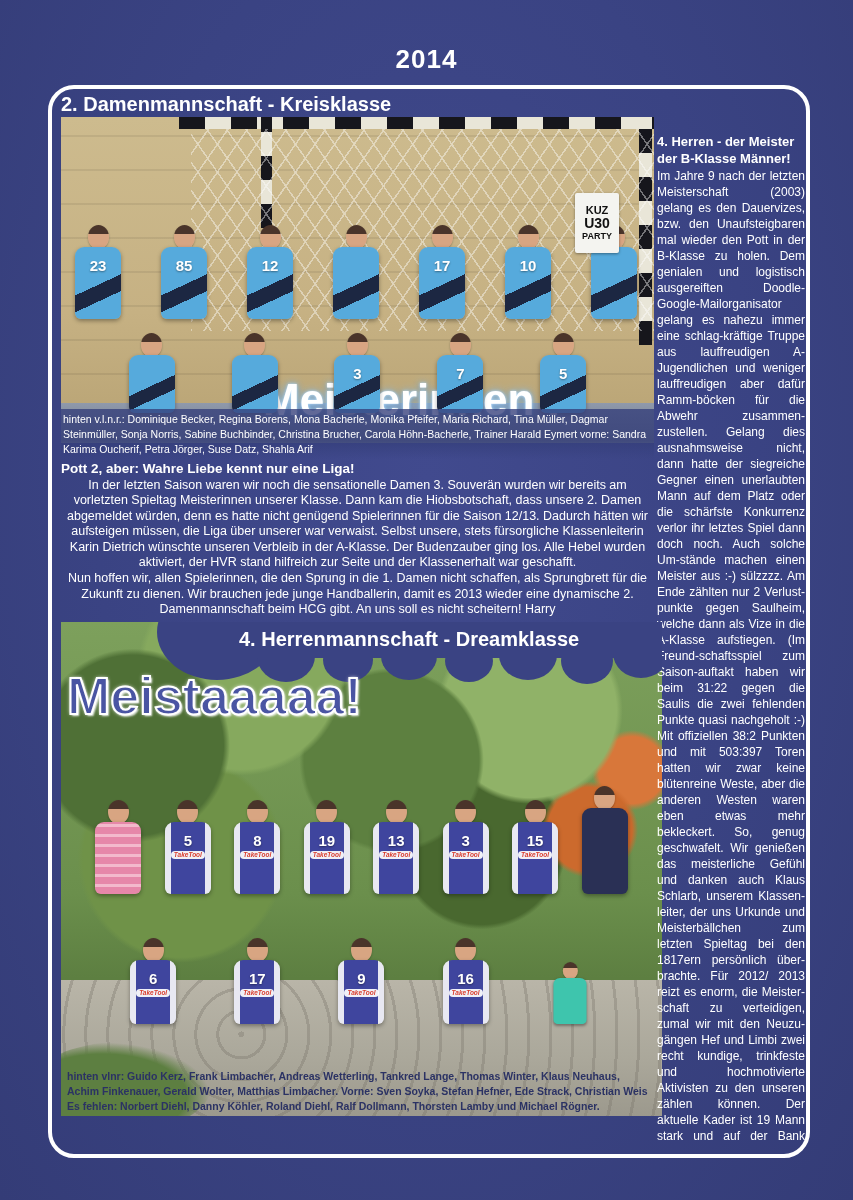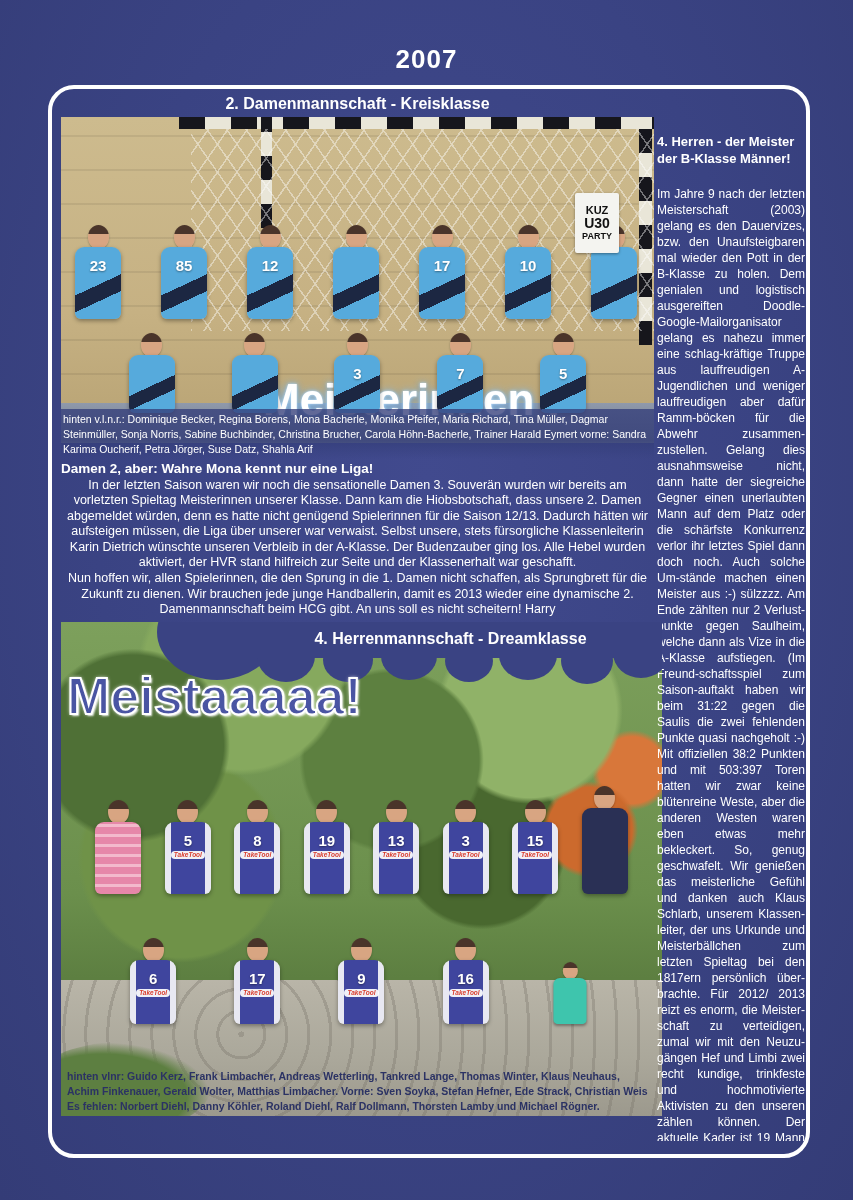--- a/index.html
+++ b/index.html
@@ -4,21 +4,21 @@
 <style>
   html,body{margin:0;padding:0;}
   .page{position:relative;width:853px;height:1200px;overflow:hidden;
     background:radial-gradient(ellipse at 50% 40%, #414a8e 0%, #3a4383 55%, #343c77 100%);
     font-family:"Liberation Sans", sans-serif;color:#fff;}
   .year-title{position:absolute;top:44px;left:0;width:100%;text-align:center;
     font-size:26px;font-weight:bold;letter-spacing:1px;}
   .outer-box{position:absolute;left:48px;top:85px;width:754px;height:1065px;
     border:4px solid #ffffff;border-radius:26px;}
   .main-col{position:absolute;left:9px;top:2px;width:593px;}
-  .section-header{height:26px;line-height:26px;text-align:center;font-size:16px;font-weight:bold;}
+  .section-header{height:26px;line-height:26px;font-size:20px;font-weight:bold;}
 
   
   .photo1{position:relative;width:593px;height:326px;overflow:hidden;background:
     repeating-linear-gradient(0deg, rgba(0,0,0,0.07) 0 2px, transparent 2px 34px),
     linear-gradient(180deg,#cdbb8e 0%, #c6b183 60%, #b7a273 100%);}
   .photo1 .floor{position:absolute;left:0;bottom:0;width:100%;height:40px;
     background:linear-gradient(180deg,#8f99ab,#6d7689);}
   .goal-bar{position:absolute;top:0;left:118px;right:0;height:12px;
     background:repeating-linear-gradient(90deg,#16161c 0 26px,#e9e6d8 26px 52px);}
   .goal-post-r{position:absolute;top:0;right:2px;width:13px;height:70%;
@@ -102,28 +102,28 @@
   
   .caption1{position:relative;margin-top:-34px;padding:3px 2px 2px 2px;z-index:4;
     background:linear-gradient(180deg, rgba(52,62,122,.78) 0 64%, rgba(52,62,122,0));
     font-size:10.5px;line-height:15px;}
   .subheading{margin-top:2px;font-size:13.5px;font-weight:bold;line-height:16px;}
   .body-par{margin-top:1px;font-size:12.5px;line-height:15.4px;text-align:center;}
   .body-par + .body-par{margin-bottom:4px;}
 
   
   .sidebar{position:absolute;left:605px;top:44px;width:148px;height:1008px;overflow:hidden;}
-  .sidebar-heading{font-size:13px;font-weight:bold;line-height:17px;margin-bottom:19px;}
+  .sidebar-heading{font-size:13px;font-weight:bold;line-height:17px;margin-bottom:1px;}
   .sidebar-body{font-size:12px;line-height:16px;text-align:justify;}
 </style>
 </head>
 <body>
 
 <div class="page">
-  <div class="year-title">2007</div>
+  <div class="year-title">2014</div>
 
   <div class="outer-box">
 
     <div class="main-col">
 
       <div class="section-header">2. Damenmannschaft - Kreisklasse</div>
 
       <div class="photo1">
         <div class="goal-bar"></div>
         <div class="goal-post-l"></div>
@@ -211,21 +211,21 @@
         <div class="kuz-sign" id="kuz-sign">
             <span>KUZ</span>
             <span>U30</span>
             <span>PARTY</span>
           </div>
         <div class="overlay-meisterinnen">Meisterinnen !</div>
       </div>
 
       <div class="caption1">hinten v.l.n.r.: Dominique Becker, Regina Borens, Mona Bacherle, Monika Pfeifer, Maria Richard, Tina Müller, Dagmar Steinmüller, Sonja Norris, Sabine Buchbinder, Christina Brucher, Carola Höhn-Bacherle, Trainer Harald Eymert vorne: Sandra Karima Oucherif, Petra Jörger, Suse Datz, Shahla Arif</div>
 
-      <div class="subheading">Damen 2, aber: Wahre Mona kennt nur eine Liga!</div>
+      <div class="subheading">Pott 2, aber: Wahre Liebe kennt nur eine Liga!</div>
       <div class="body-par">In der letzten Saison waren wir noch die sensationelle Damen 3. Souverän wurden wir bereits am vorletzten Spieltag Meisterinnen unserer Klasse. Dann kam die Hiobsbotschaft, dass unsere 2. Damen abgemeldet würden, denn es hatte nicht genügend Spielerinnen für die Saison 12/13. Dadurch hätten wir aufsteigen müssen, die Liga über unserer war verwaist. Selbst unsere, stets fürsorgliche Klassenleiterin Karin Dietrich wünschte unseren Verbleib in der A-Klasse. Der Budenzauber ging los. Alle Hebel wurden aktiviert, der HVR stand hilfreich zur Seite und der Klassenerhalt war geschafft.</div>
       <div class="body-par">Nun hoffen wir, allen Spielerinnen, die den Sprung in die 1. Damen nicht schaffen, als Sprungbrett für die Zukunft zu dienen. Wir brauchen jede junge Handballerin, damit es 2013 wieder eine dynamische 2. Damenmannschaft beim HCG gibt. An uns soll es nicht scheitern! Harry</div>
 
       <div class="photo2">
         <div class="pavement"></div>
         <div class="grass-tuft"></div>
         <div class="cloud-bump cb1"></div>
         <div class="cloud-bump cb2"></div>
         <div class="cloud-bump cb3"></div>
         <div class="cloud-bump cb4"></div>

